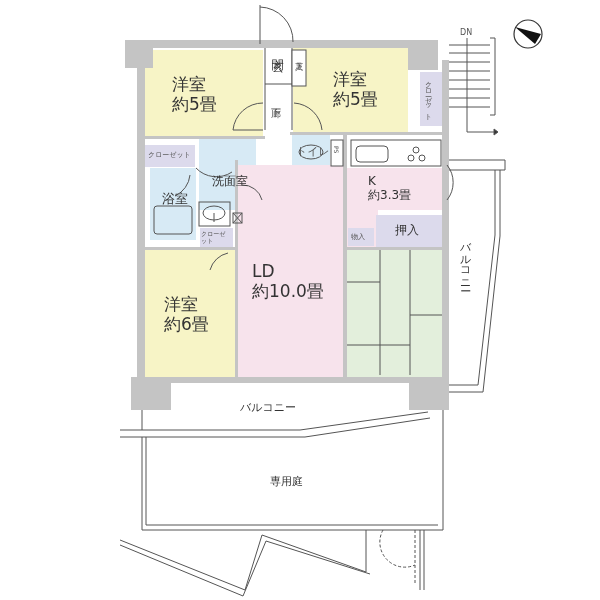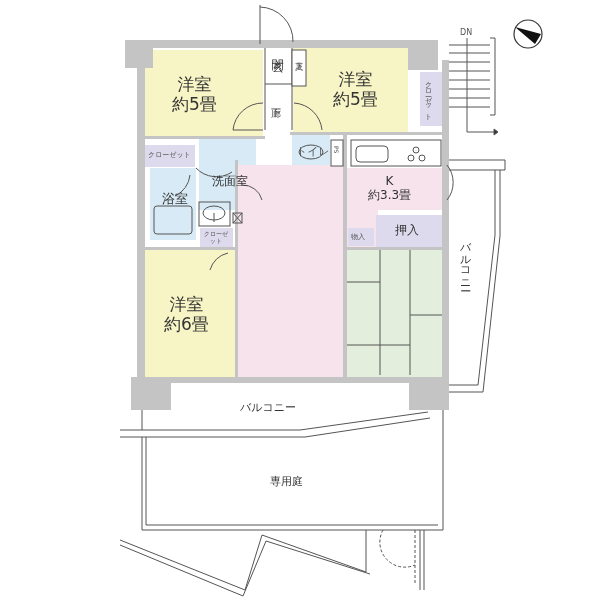--- a/index.html
+++ b/index.html
@@ -1,21 +1,21 @@
 <!DOCTYPE html>
 <html><head>
 <meta charset="utf-8">
 <style>
   html, body { margin:0; padding:0; background:#ffffff; }
   body { width:600px; height:600px; position:relative; overflow:hidden;
          font-family: "DejaVu Sans", "Liberation Sans", sans-serif; color:#333; }
   .plan { position:absolute; left:0; top:0; width:600px; height:600px; }
   .room { position:absolute; box-sizing:border-box; }
   .wall { position:absolute; background:#c4c4c4; }
-  .label { position:absolute; text-align:center; line-height:1.15; color:#333; white-space:nowrap; }
+  .label { position:absolute; text-align:left; line-height:1.15; color:#333; white-space:nowrap; }
   .lbl-big { font-size:17px; }
   .lbl-mid { font-size:12px; }
   .lbl-sm { font-size:8px; color:#555; }
   .vert { writing-mode: vertical-rl; }
   svg.lines { position:absolute; left:0; top:0; width:600px; height:600px; }
 </style>
 </head>
 <body>
 
 <div class="plan">
@@ -137,20 +137,24 @@
     <div>約5畳</div>
   </div>
   <div class="label lbl-big" style="left:333px;top:70px;">
     <div>洋室</div>
     <div>約5畳</div>
   </div>
   <div class="label lbl-big" style="left:164px;top:295px;">
     <div>洋室</div>
     <div>約6畳</div>
   </div>
+  <div class="label lbl-big" style="left:252px;top:262px;">
+    <div>LD</div>
+    <div>約10.0畳</div>
+  </div>
   <div class="label lbl-mid" style="left:368px;top:175px;">
     <div>K</div>
     <div>約3.3畳</div>
   </div>
   <div class="label lbl-mid vert" style="left:270px;top:50px;">玄関</div>
   <div class="label lbl-sm vert" style="left:294px;top:56px;">下足入</div>
   <div class="label lbl-sm vert" style="left:270px;top:100px;font-size:10px;">廊下</div>
   <div class="label lbl-sm" style="left:296px;top:146px;font-size:11px;">トイレ</div>
   <div class="label lbl-sm vert" style="left:332px;top:146px;font-size:6px;">PS</div>
   <div class="label lbl-sm vert" style="left:424px;top:76px;font-size:7px;">クローゼット</div>

